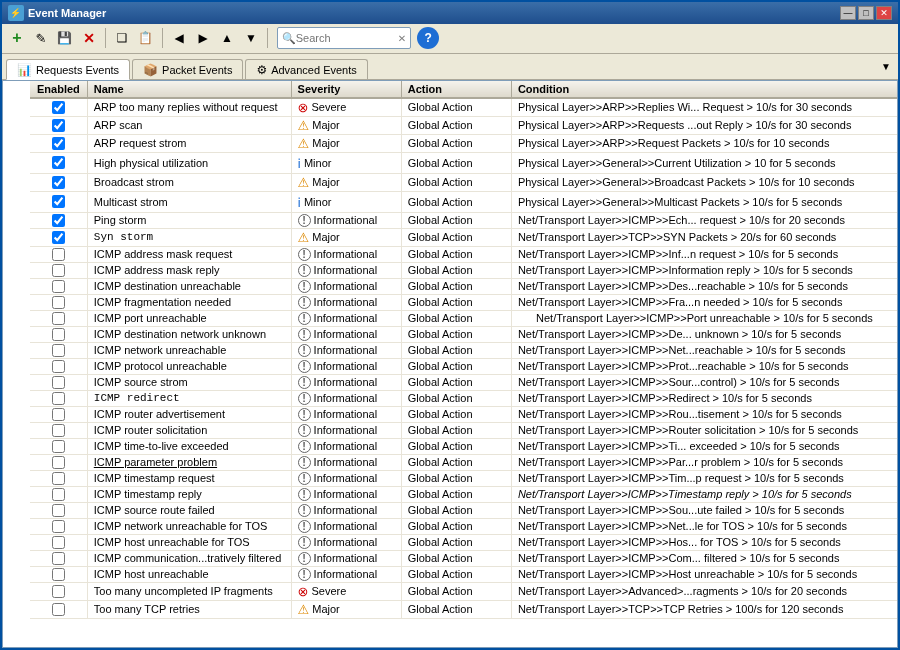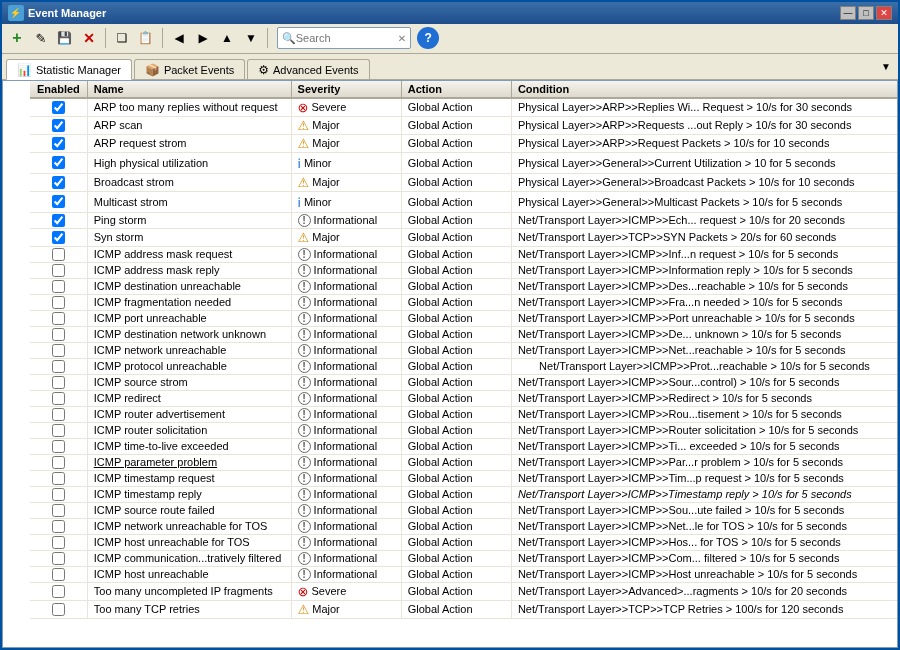--- a/index.html
+++ b/index.html
@@ -194,21 +194,21 @@
       <span class="search-icon">🔍</span>
       <input type="text" placeholder="Search" style="">
       <span class="search-clear">✕</span>
     </div>
     <button class="help-btn">?</button>
   </div>
 
   <div class="tab-bar">
     <div class="tab active">
       <span style="font-size:12px;">📊</span>
-      <span>Statistic Manager</span>
+      <span>Requests Events</span>
     </div>
     <div class="tab">
       <span style="font-size:12px;">📦</span>
       <span>Packet Events</span>
     </div>
     <div class="tab">
       <span style="font-size:12px;">⚙</span>
       <span>Advanced Events</span>
     </div>
     <div class="tab-dropdown">▼</div>
@@ -338,21 +338,21 @@
               </td>
               <td class="col-action">Global Action</td>
               <td class="col-condition" style="overflow: hidden; text-overflow: ellipsis;">Net/Transport Layer&gt;&gt;ICMP&gt;&gt;Ech... request &gt; 10/s for 20 seconds</td>
             </tr>
             <tr>
               <td class="col-enabled">
                 <div class="checkbox-cell">
                   <input type="checkbox" checked="" style="">
                 </div>
               </td>
-              <td class="col-name" style="overflow: hidden; text-overflow: ellipsis; max-width: 185px;">Syn storm</td>
+              <td class="col-name" style="overflow: hidden; text-overflow: ellipsis; max-width: 185px; font-family: Liberation Mono, monospace;">Syn storm</td>
               <td class="col-severity">
                 <div class="severity-cell">
                   <span><span style="color:#dd8800;font-size:13px;">⚠</span></span>
                   <span>Major</span>
                 </div>
               </td>
               <td class="col-action">Global Action</td>
               <td class="col-condition" style="overflow: hidden; text-overflow: ellipsis;">Net/Transport Layer&gt;&gt;TCP&gt;&gt;SYN Packets &gt; 20/s for 60 seconds</td>
             </tr>
             <tr>
@@ -426,21 +426,21 @@
                 </div>
               </td>
               <td class="col-name" style="overflow: hidden; text-overflow: ellipsis; max-width: 185px;">ICMP port unreachable</td>
               <td class="col-severity">
                 <div class="severity-cell">
                   <span><span style="color:#666;font-size:11px;border:1px solid #666;border-radius:50%;width:13px;height:13px;display:inline-flex;align-items:center;justify-content:center;font-weight:bold;">!</span></span>
                   <span>Informational</span>
                 </div>
               </td>
               <td class="col-action">Global Action</td>
-              <td class="col-condition" style="overflow: hidden; text-overflow: ellipsis;">Net/Transport Layer&gt;&gt;ICMP&gt;&gt;Port unreachable &gt; 10/s for 5 seconds</td>
+              <td class="col-condition" style="overflow: hidden; text-overflow: ellipsis; text-align: center;">Net/Transport Layer&gt;&gt;ICMP&gt;&gt;Port unreachable &gt; 10/s for 5 seconds</td>
             </tr>
             <tr>
               <td class="col-enabled">
                 <div class="checkbox-cell">
                   <input type="checkbox" style="">
                 </div>
               </td>
               <td class="col-name" style="overflow: hidden; text-overflow: ellipsis; max-width: 185px;">ICMP destination network unknown</td>
               <td class="col-severity">
                 <div class="severity-cell">
@@ -474,21 +474,21 @@
                 </div>
               </td>
               <td class="col-name" style="overflow: hidden; text-overflow: ellipsis; max-width: 185px;">ICMP protocol unreachable</td>
               <td class="col-severity">
                 <div class="severity-cell">
                   <span><span style="color:#666;font-size:11px;border:1px solid #666;border-radius:50%;width:13px;height:13px;display:inline-flex;align-items:center;justify-content:center;font-weight:bold;">!</span></span>
                   <span>Informational</span>
                 </div>
               </td>
               <td class="col-action">Global Action</td>
-              <td class="col-condition" style="overflow: hidden; text-overflow: ellipsis; text-align: center;">Net/Transport Layer&gt;&gt;ICMP&gt;&gt;Prot...reachable &gt; 10/s for 5 seconds</td>
+              <td class="col-condition" style="overflow: hidden; text-overflow: ellipsis;">Net/Transport Layer&gt;&gt;ICMP&gt;&gt;Prot...reachable &gt; 10/s for 5 seconds</td>
             </tr>
             <tr>
               <td class="col-enabled">
                 <div class="checkbox-cell">
                   <input type="checkbox" style="">
                 </div>
               </td>
               <td class="col-name" style="overflow: hidden; text-overflow: ellipsis; max-width: 185px;">ICMP source strom</td>
               <td class="col-severity">
                 <div class="severity-cell">
@@ -498,21 +498,21 @@
               </td>
               <td class="col-action">Global Action</td>
               <td class="col-condition" style="overflow: hidden; text-overflow: ellipsis;">Net/Transport Layer&gt;&gt;ICMP&gt;&gt;Sour...control) &gt; 10/s for 5 seconds</td>
             </tr>
             <tr>
               <td class="col-enabled">
                 <div class="checkbox-cell">
                   <input type="checkbox" style="">
                 </div>
               </td>
-              <td class="col-name" style="overflow: hidden; text-overflow: ellipsis; max-width: 185px;">ICMP redirect</td>
+              <td class="col-name" style="overflow: hidden; text-overflow: ellipsis; max-width: 185px; font-family: Liberation Mono, monospace;">ICMP redirect</td>
               <td class="col-severity">
                 <div class="severity-cell">
                   <span><span style="color:#666;font-size:11px;border:1px solid #666;border-radius:50%;width:13px;height:13px;display:inline-flex;align-items:center;justify-content:center;font-weight:bold;">!</span></span>
                   <span>Informational</span>
                 </div>
               </td>
               <td class="col-action">Global Action</td>
               <td class="col-condition" style="overflow: hidden; text-overflow: ellipsis;">Net/Transport Layer&gt;&gt;ICMP&gt;&gt;Redirect &gt; 10/s for 5 seconds</td>
             </tr>
             <tr>

